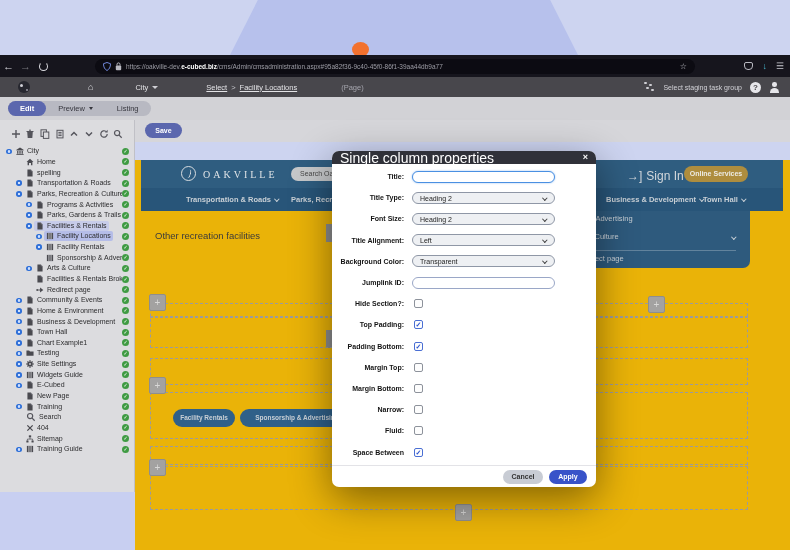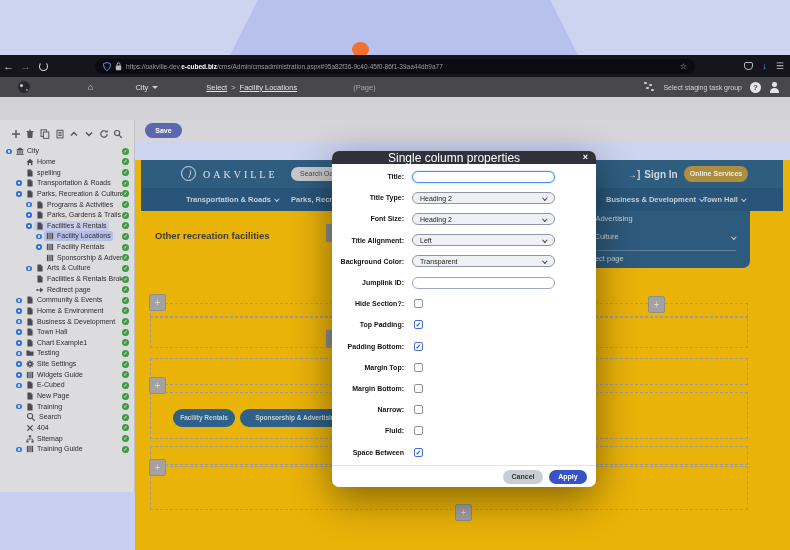--- a/index.html
+++ b/index.html
@@ -33,21 +33,21 @@
   .sphere { width:12px; height:12px; border-radius:50%; background:#26272f; margin-left:18px; position:relative; }
   .sphere i { position:absolute; width:3px; height:3px; border-radius:50%; background:#cfcfd6; left:2px; top:3px; }
   .sphere em { position:absolute; width:2px; height:2px; border-radius:50%; background:#9a9aa4; right:2.5px; bottom:2.5px; }
   .cms-home { margin-left:58px; font-size:9px; color:#e8e8eb; }
   .crumbwrap { display:flex; align-items:center; font-size:7.5px; }
   .crumb-site { margin-left:42px; }
   .tri-dn { width:0; height:0; border-left:3px solid transparent; border-right:3px solid transparent; border-top:3.5px solid #cfcfd4; display:inline-block; margin-left:4px; }
   .crumb-link { margin-left:48px; text-decoration:underline; }
   .crumb-sep { margin:0 4px; color:#c5c5cb; }
   .crumb-page { text-decoration:underline; }
-  .crumb-suffix { margin-left:16px; color:#a6a6ae;padding-left:40px; }
+  .crumb-suffix { margin-left:4px; color:#a6a6ae;padding-left:40px; }
   .cms-right { margin-left:auto; display:flex; align-items:center; gap:8px; margin-right:10px; }
   .staging-icn { width:11px; height:10px; position:relative; }
   .staging-icn i { position:absolute; width:2.4px; height:2.4px; background:#cfcfd4; border-radius:50%; }
   .staging-lbl { font-size:7px; color:#d3d3d8; }
   .help-icn { width:11px; height:11px; border-radius:50%; background:#e6e6ea; color:#48474c; font-size:8px; font-weight:bold; text-align:center; line-height:11px; }
   .person-icn { width:11px; height:11px; position:relative; }
   .person-icn i { position:absolute; left:3.2px; top:0.5px; width:4.6px; height:4.6px; border-radius:50%; background:#e6e6ea; }
   .person-icn em { position:absolute; left:1px; bottom:0; width:9px; height:4.5px; border-radius:5px 5px 0 0; background:#e6e6ea; }
 
   
@@ -76,41 +76,41 @@
   .saverow { position:absolute; left:135px; top:120px; width:655px; height:22px; background:#d6d6da; }
   .save-btn { position:absolute; left:10px; top:3px; width:37px; height:15px; background:#5b67ae; border-radius:8px; color:#fff; font-size:7px; font-weight:bold; text-align:center; line-height:15px; }
 
   
   .preview { position:absolute; left:135px; top:160px; width:655px; height:416px; background:#eab308; overflow:hidden; }
   .site-header { position:absolute; left:6px; top:0; width:642px; height:28px; background:#2f5d80; }
   .oak-logo { position:absolute; left:40px; top:6px; width:15px; height:15px; border:1.4px solid #d8dde1; border-radius:50%; }
   .oak-logo i { position:absolute; left:4px; top:2px; width:5px; height:9px; border-right:1.3px solid #d8dde1; border-radius:50%; transform:rotate(14deg); }
   .oak-word { position:absolute; left:62px; top:9px; font-family:"Liberation Serif", serif; font-size:10px; letter-spacing:3px; color:#dfe3e6; }
   .site-search { position:absolute; left:150px; top:7px; width:92px; height:14px; background:#c6c8ca; border-radius:7px; font-size:7px; color:#474747; line-height:14px; padding-left:9px; }
-  .signin { position:absolute; left:486px; top:9px; font-size:10px; font-weight:bold; color:#d2d7db; }
+  .signin { position:absolute; left:486px; top:9px; font-size:12px; font-weight:normal; color:#d2d7db; }
   .signin-icn { display:inline-block; margin-right:4px; color:#d2d7db; }
   .gold-pill { position:absolute; left:543px; top:6px; width:64px; height:16px; background:#ae8d3e; border-radius:8px; color:#ecebe4; font-size:7px; font-weight:bold; text-align:center; line-height:16px; }
   .site-nav { position:absolute; left:6px; top:28px; width:642px; height:23px; background:#285579; }
   .nav-item { position:absolute; top:7px; font-size:7.5px; font-weight:bold; color:#c9d0d6; white-space:nowrap; }
   .chev { width:3.6px; height:3.6px; border-right:1.2px solid #c9d0d6; border-bottom:1.2px solid #c9d0d6; transform:rotate(45deg); display:inline-block; margin-left:4px; margin-bottom:1px; }
   .dropdown { position:absolute; left:280px; top:51px; width:335px; height:57px; background:#2e5a7d; border-radius:0 0 7px 7px; }
   .dd-item { position:absolute; font-size:7.5px; color:#c9d0d6; white-space:nowrap; }
   .dd-div { position:absolute; left:10px; right:14px; top:39px; height:1px; background:rgba(255,255,255,0.25); }
   .dd-chev { position:absolute; left:313px; top:24px; }
 
-  .site-heading { position:absolute; left:20px; top:70px; font-size:9.5px; font-weight:bold; color:#3b3b3b; }
+  .site-heading { position:absolute; left:20px; top:70px; font-size:9.5px; font-weight:normal; color:#3b3b3b; }
   .dashed { position:absolute; border:1px dashed #9c9b9a; }
   .plusbtn { position:absolute; width:17px; height:17px; background:#a3a2a1; border:1px solid #8f8e8d; border-radius:2px; color:#d9d8d7; font-size:10px; text-align:center; line-height:15px; }
   .chip { position:absolute; top:249px; height:18px; background:#2f6089; border-radius:9px; color:#c9d0d6; font-size:6.5px; font-weight:bold; text-align:center; line-height:18px; }
   .peek { position:absolute; width:6px; background:#8d8d8d; }
 
   
   .modal { position:absolute; left:332px; top:151px; width:264px; height:336px; background:#ffffff; border-radius:7px; box-shadow:0 12px 40px rgba(0,0,0,0.45); z-index:50; }
   .modal-head { height:13px; background:#303139; border-radius:7px 7px 0 0; display:flex; align-items:center; padding:0 8px; }
-  .modal-title { color:#ffffff; font-size:12px;margin-left:48px; }
+  .modal-title { color:#ffffff; font-size:14px; }
   .modal-x { margin-left:auto; color:#ffffff; font-size:9px; font-weight:bold; line-height:13px; }
   .modal-body { padding-top:2px; }
   .frow { height:21.2px; display:flex; align-items:center; }
   .fl { flex:0 0 80px; text-align:right; padding-right:8px; font-size:7px; font-weight:bold; color:#141414; white-space:nowrap; }
   .fi { width:143px; height:12px; border:1px solid #9aa7c7; border-radius:7px; background:#fff; font-size:7px; padding:0 6px; outline:none; font-family:"Liberation Sans", sans-serif; }
   .fi.focused { border:1.3px solid #4a90e2; box-shadow:0 0 2px rgba(74,144,226,0.6); }
   .fs { position:relative; width:143px; height:12px; border:1px solid #8f97a6; border-radius:7px; background:#eef0f3; font-size:7px; color:#1e1e1e; line-height:11px; padding-left:7px; }
   .fs .car { position:absolute; right:7px; top:3px; width:3.6px; height:3.6px; border-right:1.1px solid #444; border-bottom:1.1px solid #444; transform:rotate(45deg); }
   .fc { width:9px; height:9px; border:1px solid #8d929b; border-radius:2px; background:#fdfdfd; margin-left:2px; font-size:7px; line-height:8px; text-align:center; color:#2b54cf; font-weight:bold; }
   .fc.on { border-color:#4a6fd4; }
@@ -177,20 +177,32 @@
       <span class="staging-lbl">Select staging task group</span>
       <span class="help-icn">?</span>
       <span class="person-icn">
           <i></i>
           <em></em>
         </span>
     </div>
   </div>
 
   <div class="tabbar">
+    <div class="segment" id="mode-seg">
+        <div class="seg-btn active">
+          <span>Edit</span>
+        </div>
+        <div class="seg-btn">
+          <span>Preview</span>
+          <span class="seg-tri"></span>
+        </div>
+        <div class="seg-btn">
+          <span>Listing</span>
+        </div>
+      </div>
   </div>
 
   <div class="sidebar">
     <div class="tools" id="tree-tools">
         <span class="tool">
           <svg width="10" height="10" viewBox="0 0 10 10">
             <path d="M5 1v8M1 5h8" stroke="#55555c" stroke-width="1.4" fill="none"></path>
           </svg>
         </span>
         <span class="tool">

